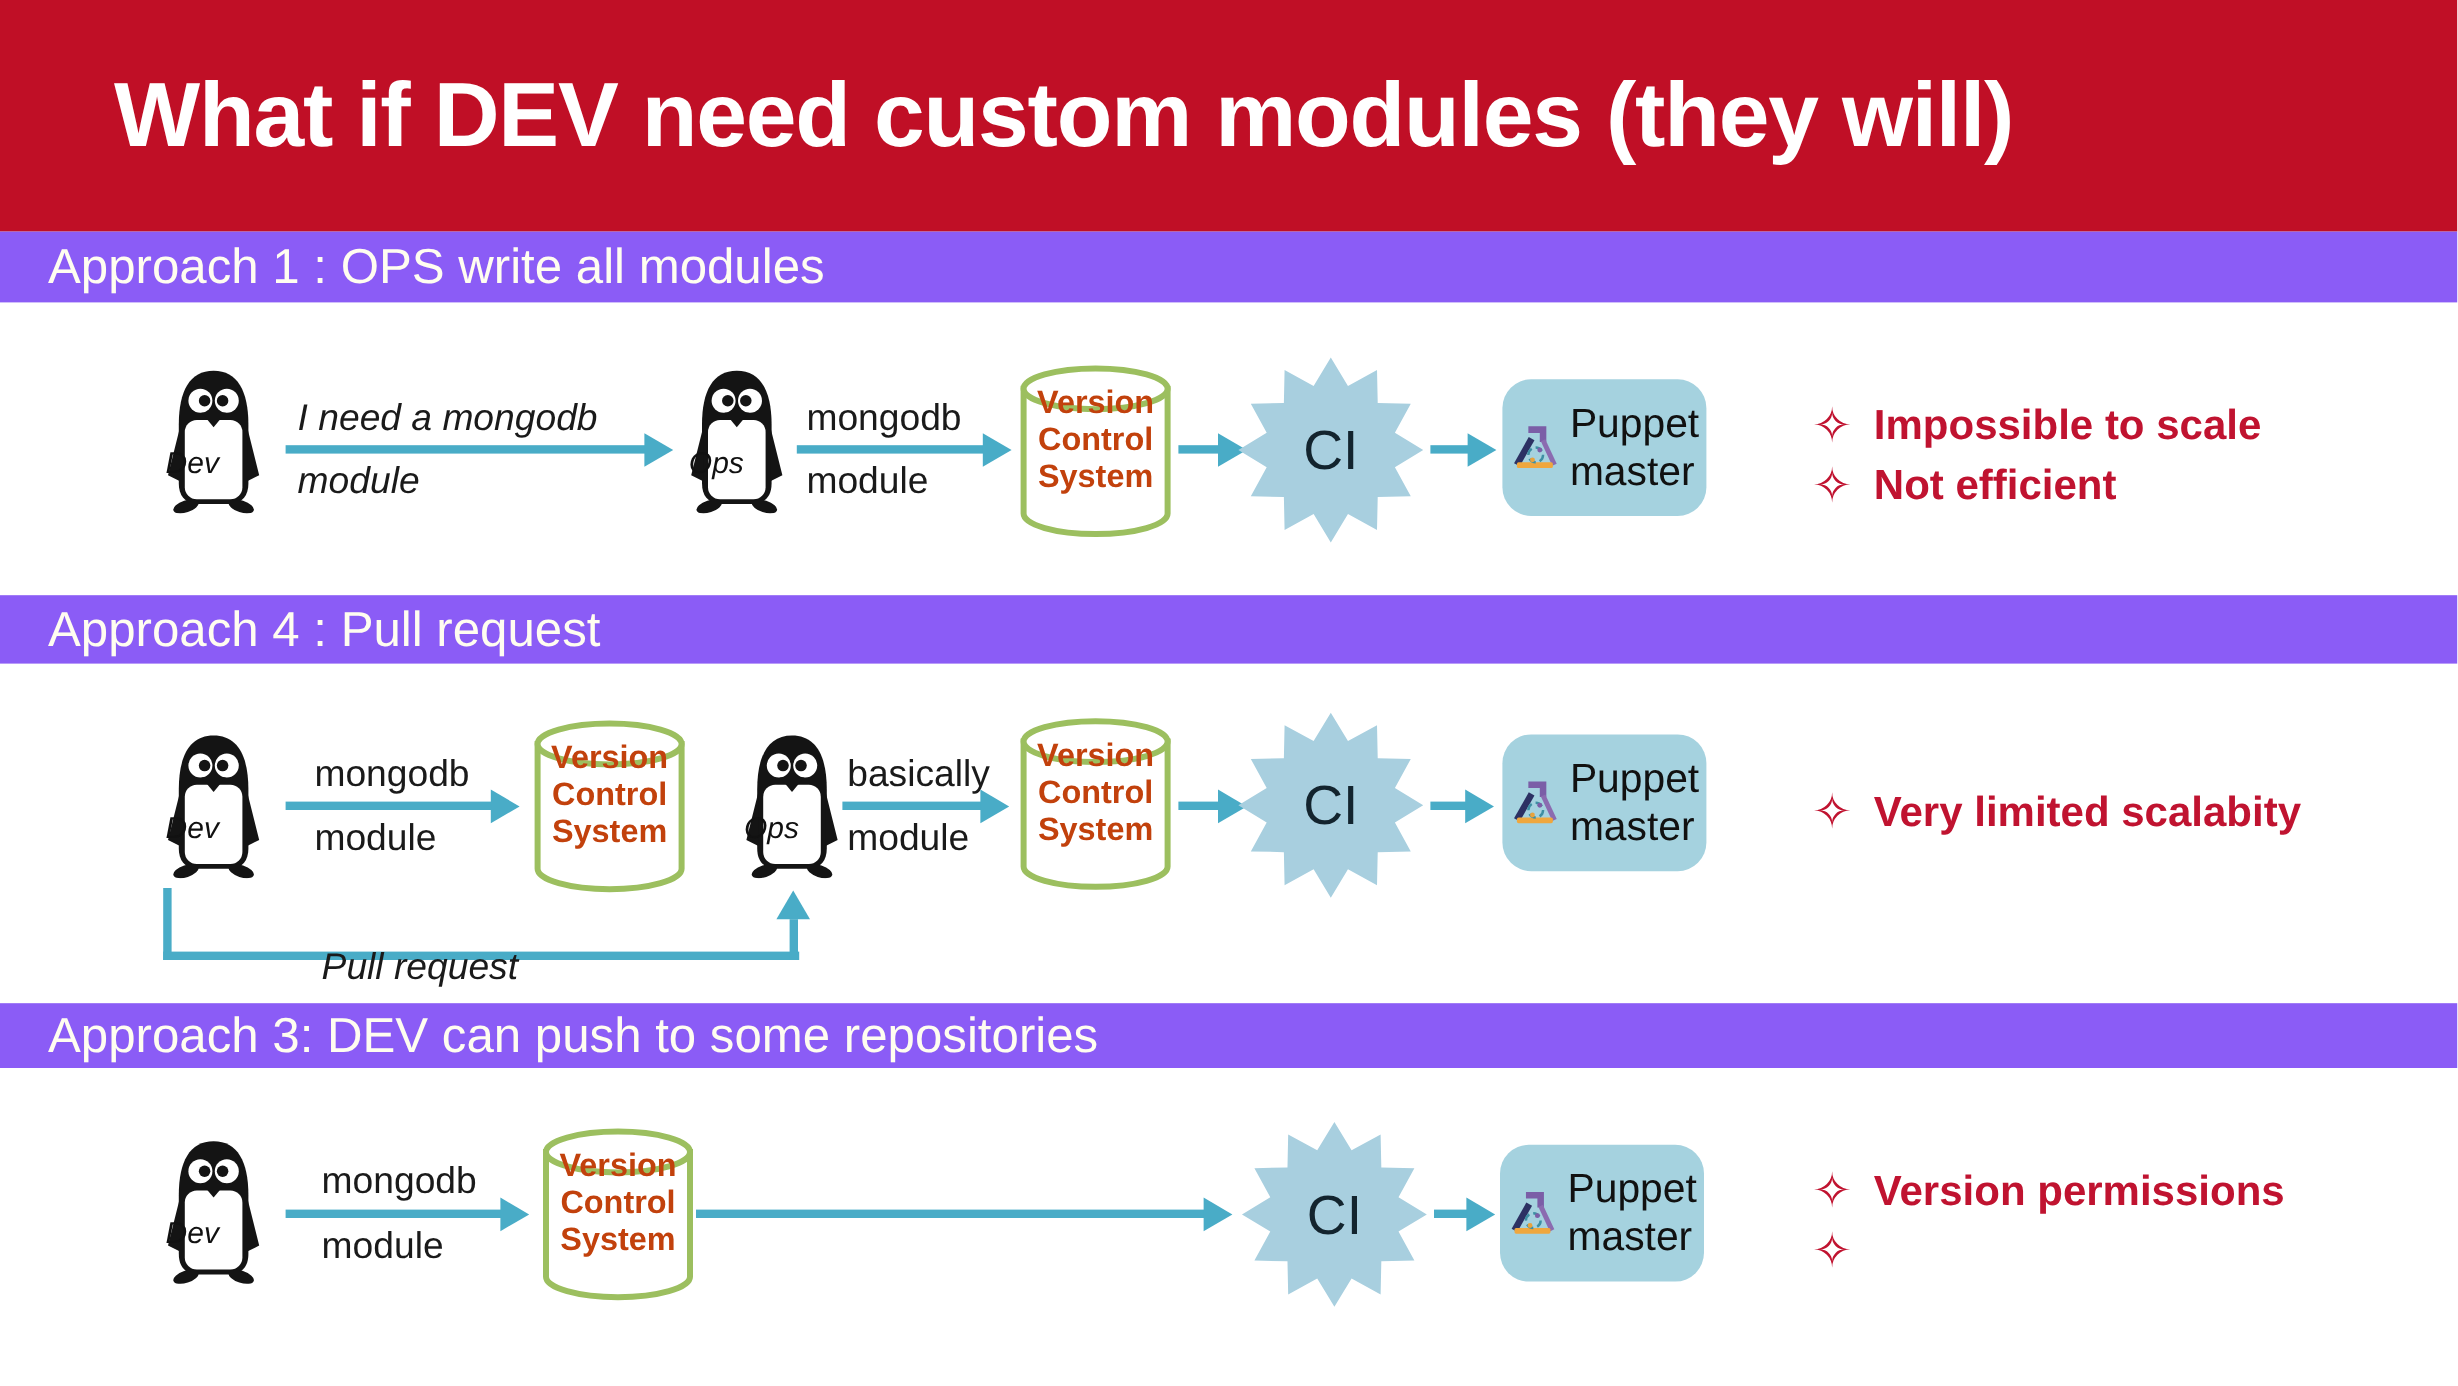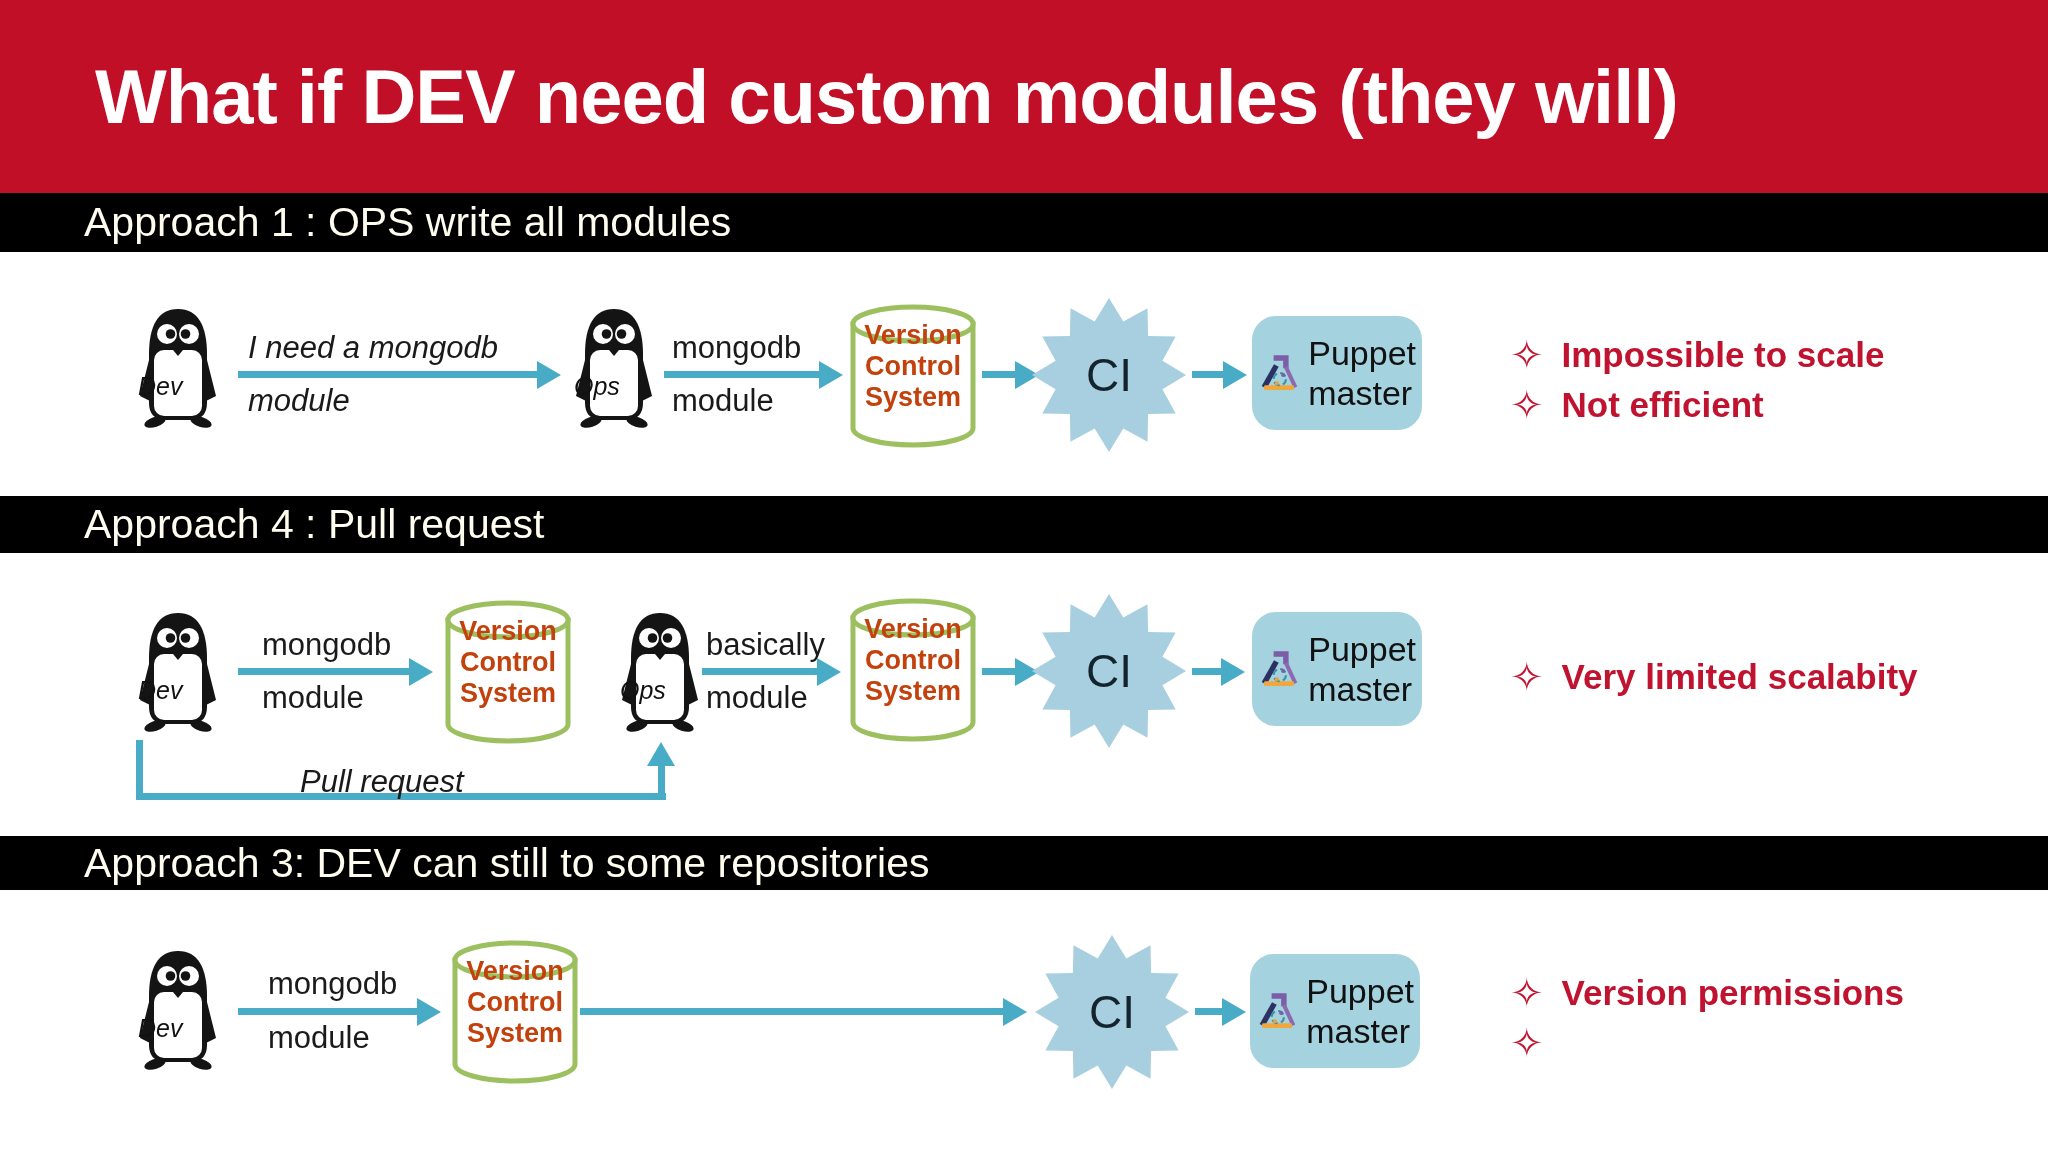--- a/index.html
+++ b/index.html
@@ -3,21 +3,21 @@
 <meta charset="utf-8">
 <style>
   html,body{margin:0;padding:0;background:#ffffff;font-family:"Liberation Sans",sans-serif;}
   .slide{position:relative;width:2048px;height:1155px;background:#ffffff;overflow:hidden;}
 
   
   .titlebar{position:absolute;left:0;top:0;width:100%;height:193px;background:#C00F26;display:flex;align-items:center;}
   .titlebar h1{margin:0 0 0 95px;color:#ffffff;font-size:76px;font-weight:bold;letter-spacing:-1px;}
 
   
-  .band{position:absolute;left:0;width:100%;background:#000000;color:#FFFDF0;display:flex;align-items:center;padding-left:84px;box-sizing:border-box;font-size:41px;}
+  .band{position:absolute;left:0;width:100%;background:#8b5cf6;color:#FFFDF0;display:flex;align-items:center;padding-left:40px;box-sizing:border-box;font-size:41px;}
   .band1{top:193px;height:59px;}
   .band2{top:496px;height:57px;}
   .band3{top:836px;height:54px;}
 
   
   .penguin{position:absolute;width:80px;height:122px;}
   .penguin-label{position:absolute;left:0;top:66px;width:100%;font-style:italic;font-size:25px;color:#111;}
 
   
   .vcs{position:absolute;width:130px;height:150px;}
@@ -253,24 +253,24 @@
     <div class="note-row">
       <span class="note-bullet">✧</span>
       <span class="note-text">Very limited scalabity</span>
     </div>
   </div>
 
   <div class="line" style="left:136px;top:740px;width:7px;height:60px;"></div>
   <div class="line" style="left:136px;top:793px;width:530px;height:7px;"></div>
   <div class="line" style="left:658px;top:766px;width:7px;height:34px;"></div>
   <div class="arrowhead-up" style="left:647px;top:742px;"></div>
-  <span class="msg italic" style="left:268px;top:764px;margin-left:32px;">Pull request</span>
+  <span class="msg italic" style="left:268px;top:788px;">Pull request</span>
 
   <div class="band band3">
-    <span>Approach 3: DEV can still to some repositories</span>
+    <span>Approach 3: DEV can push to some repositories</span>
   </div>
 
   <div class="penguin" style="left:138px;top:948px;">
     <svg width="80" height="122" viewBox="0 0 80 122">
       <path d="M40,3 C20,3 11,20 11,48 L11,97 C11,107 16,113 25,114 L55,114 C64,113 69,107 69,97 L69,48 C69,20 60,3 40,3 Z" fill="#141414"></path>
       <path d="M12,50 L2,90 L12,95 Z" fill="#141414"></path>
         <path d="M68,50 L78,90 L68,95 Z" fill="#141414"></path>
       <ellipse cx="17" cy="116" rx="11" ry="5" fill="#141414" transform="rotate(-18 17 116)"></ellipse>
       <ellipse cx="63" cy="116" rx="11" ry="5" fill="#141414" transform="rotate(18 63 116)"></ellipse>
       <rect x="16" y="44" width="48" height="66" rx="10" fill="#ffffff"></rect>

